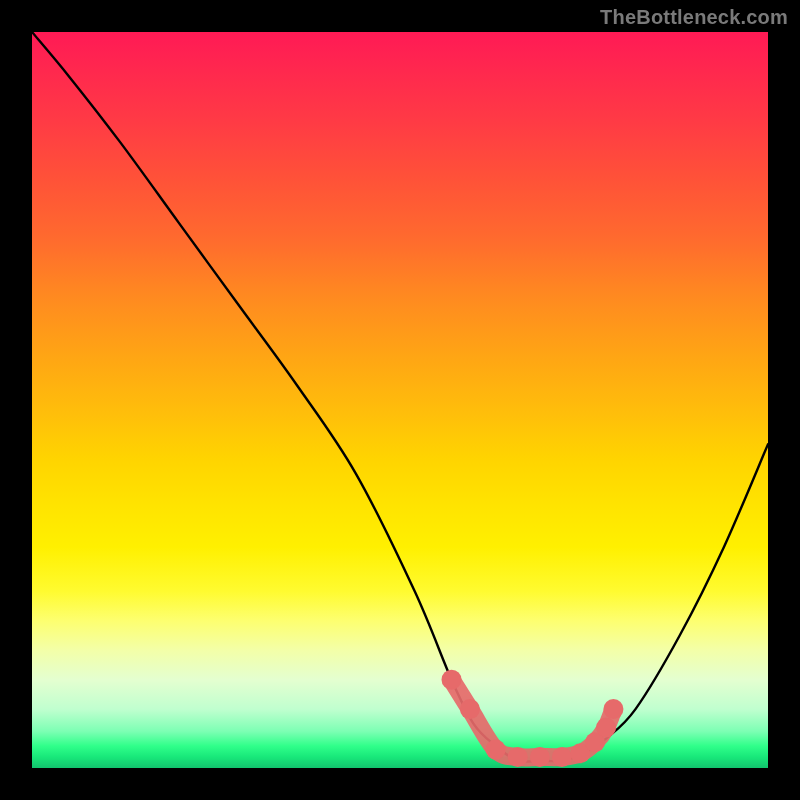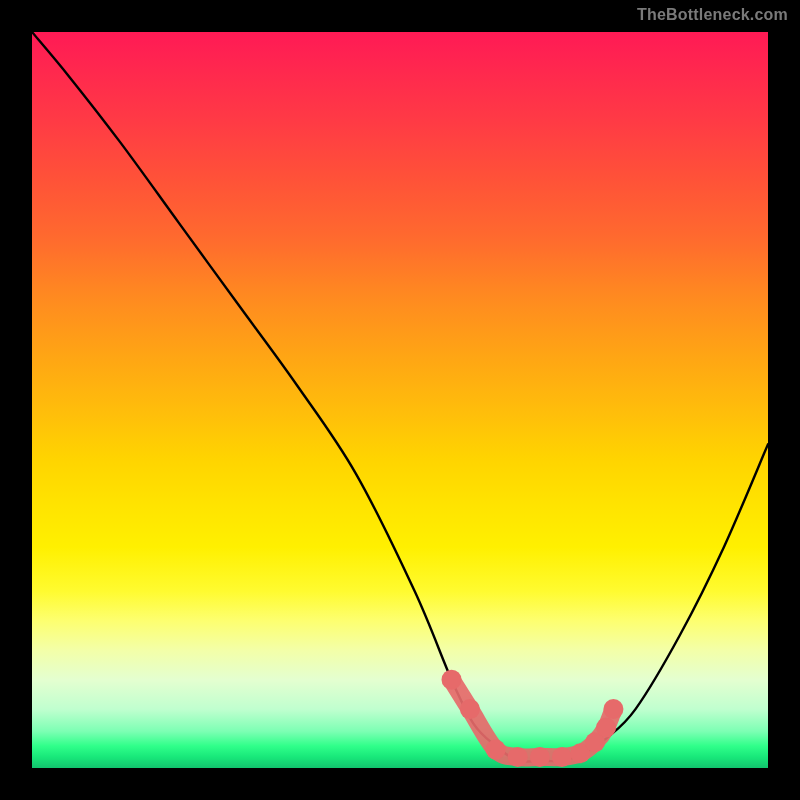--- a/index.html
+++ b/index.html
@@ -37,21 +37,21 @@
       #30ff8a 97%,
       #18e87a 98.5%,
       #12c46e 100%
     );
   }
   .watermark {
     position: absolute;
     top: 6px;
     right: 12px;
     font-family: Arial, Helvetica, sans-serif;
-    font-size: 16px;
+    font-size: 20px;
     font-weight: 600;
     color: #7a7a7a;
     letter-spacing: 0.2px;
     user-select: none;
   }
   svg.curve {
     position: absolute;
     left: 0;
     top: 0;
     width: 736px;

